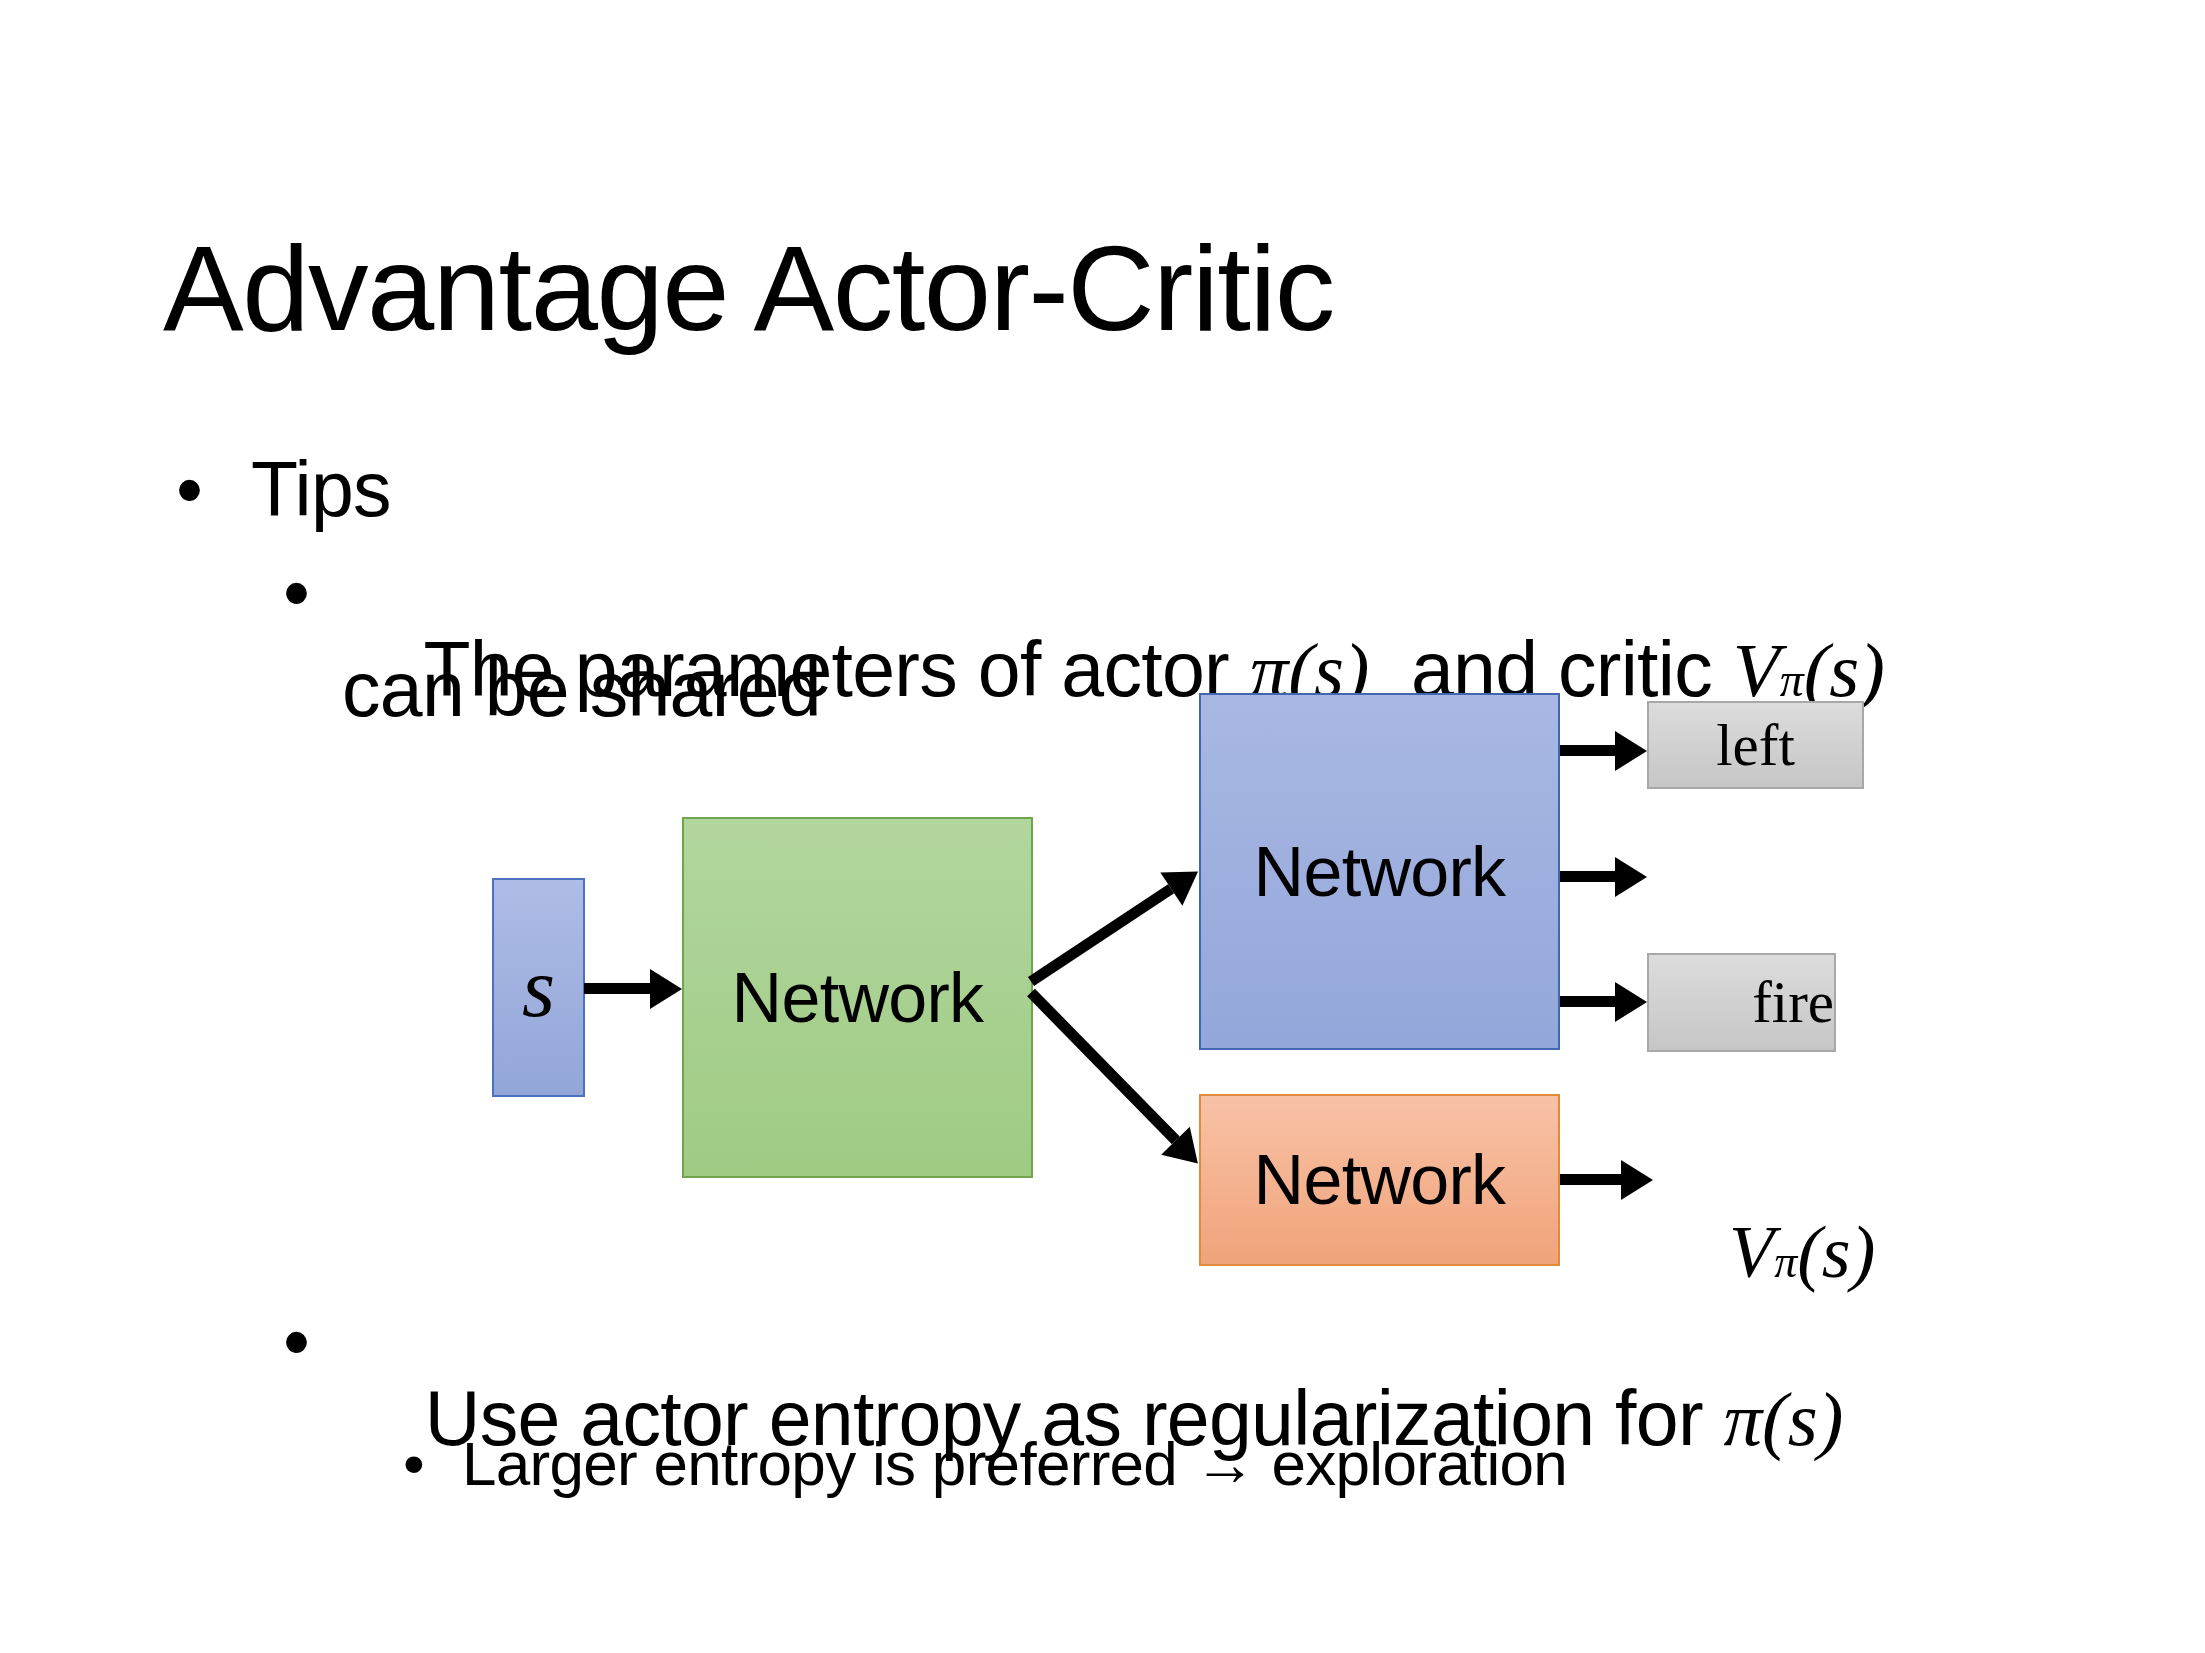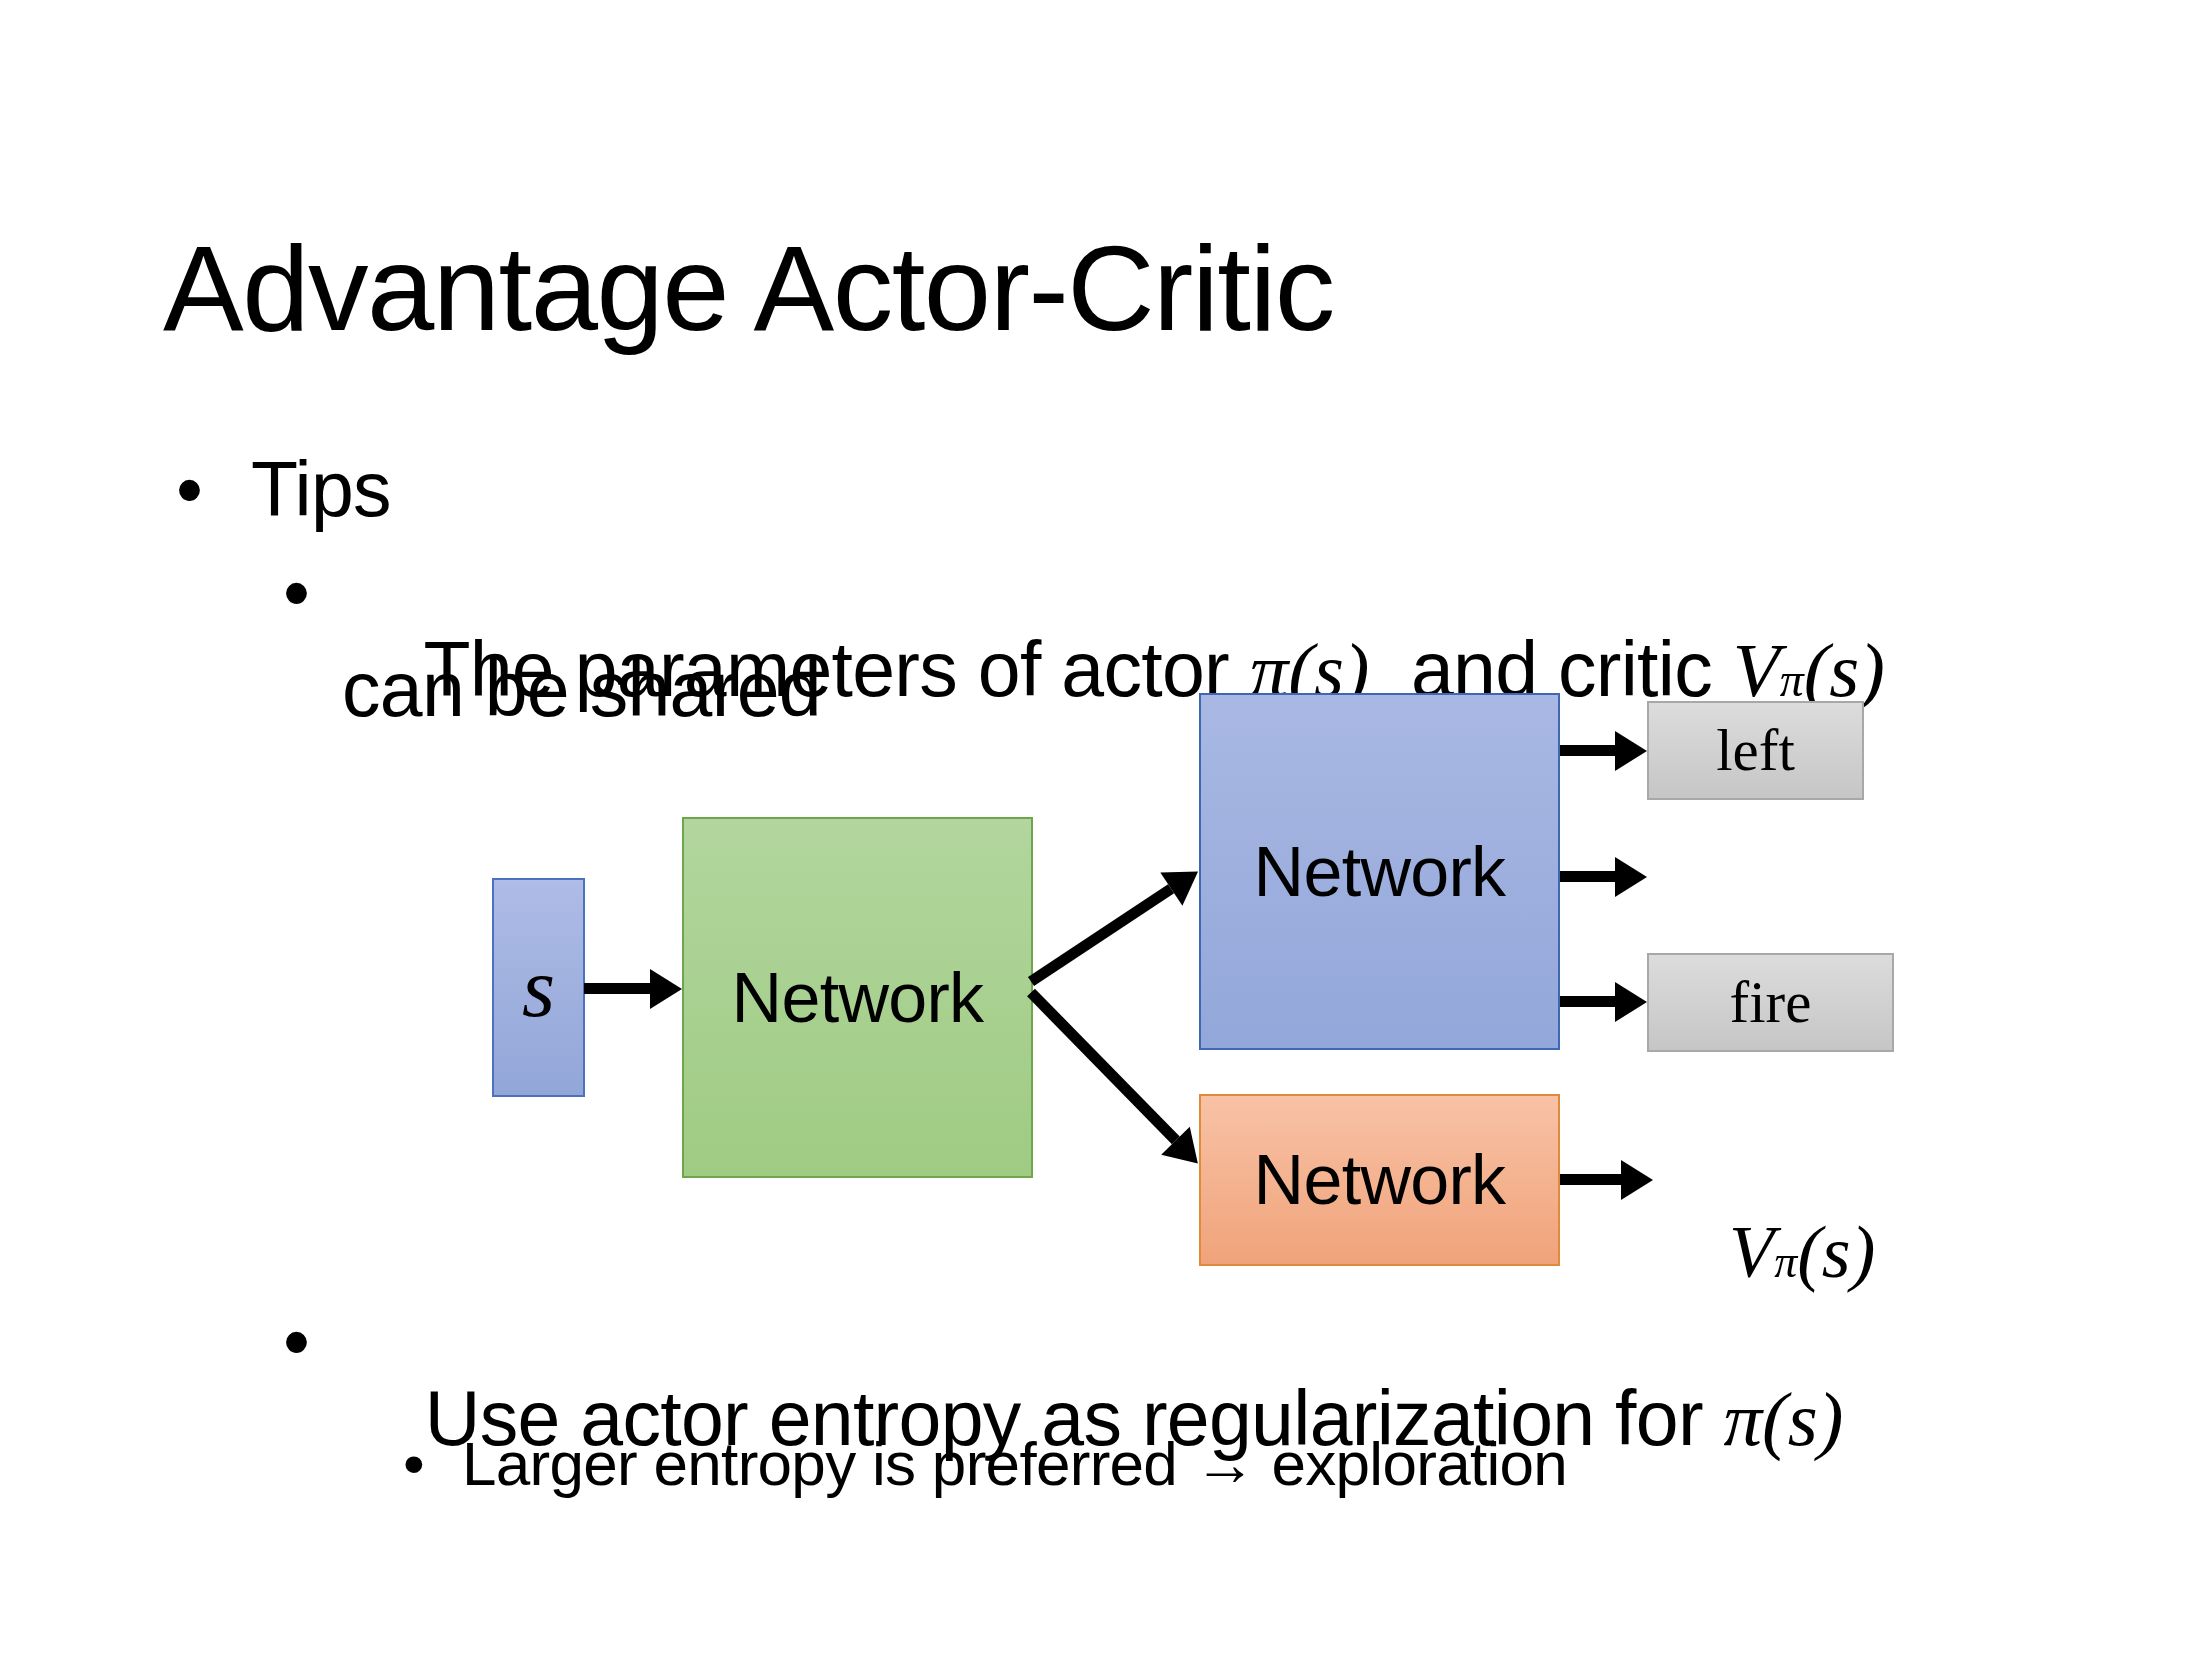--- a/index.html
+++ b/index.html
@@ -148,24 +148,24 @@
   </div>
 
   <div class="box actor-box" style="left:1199px; top:693px; width:361px; height:357px;">
     <span class="net-label">Network</span>
   </div>
 
   <div class="box critic-box" style="left:1199px; top:1094px; width:361px; height:172px;">
     <span class="net-label">Network</span>
   </div>
 
-  <div class="box action-box" style="left:1647px; top:701px; width:217px; height:99px;">
+  <div class="box action-box" style="left:1647px; top:701px; width:217px; height:88px;">
     <span class="action-label">left</span>
   </div>
-  <div class="box action-box" style="left:1647px; top:953px; width:247px; height:99px;">
+  <div class="box action-box" style="left:1647px; top:953px; width:189px; height:99px;justify-content:flex-end;">
     <span class="action-label">fire</span>
   </div>
 
   <div class="value-label">
     <span>V</span><span class="sup">π</span><span>(s)</span>
   </div>
 
   <div class="arrow" style="left:584px; top:968px; width:98px;">
     <div class="shaft"></div>
     <div class="head"></div>

